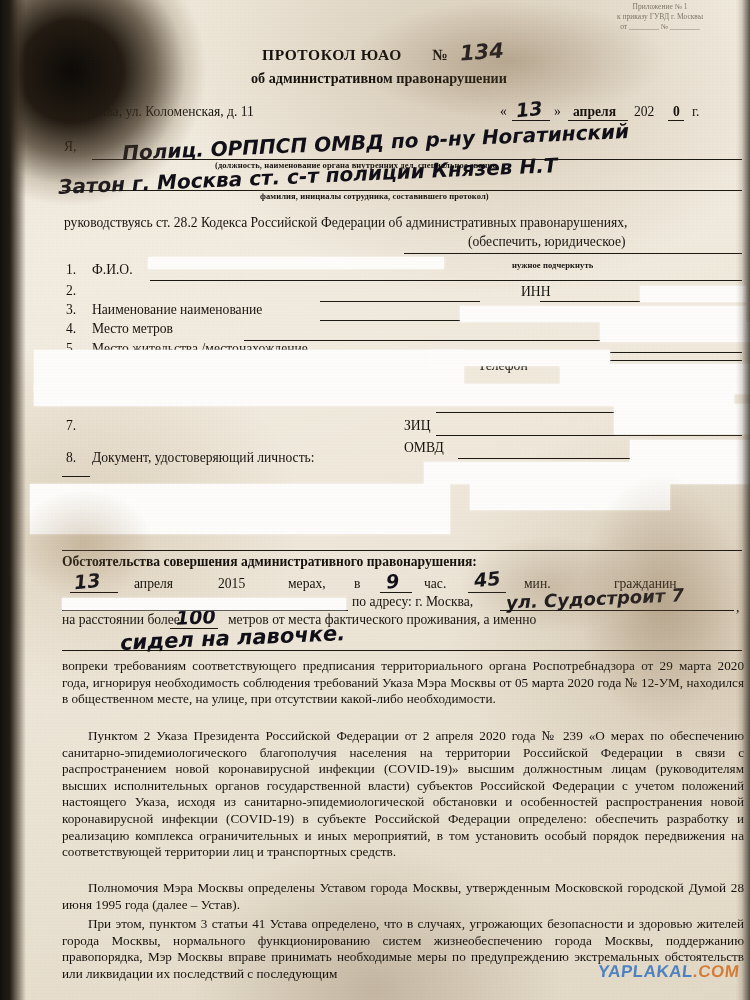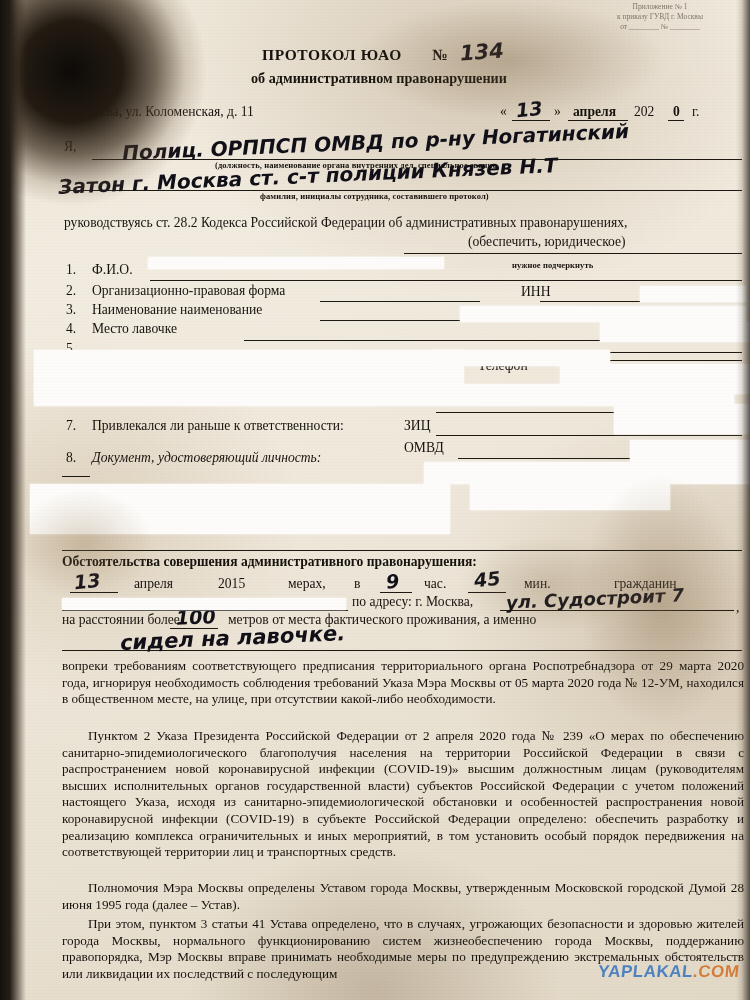--- a/index.html
+++ b/index.html
@@ -176,53 +176,52 @@
     <div class="t body2" style="left:64px; top:215px;">руководствуясь ст. 28.2 Кодекса Российской Федерации об административных правонарушениях,</div>
     <div class="t body2" style="left:468px; top:234px;">(обеспечить, юридическое)</div>
     <div class="rule" style="left:404px; top:253px; width:338px;"></div>
     <div class="t tiny" style="left:512px; top:236px;margin-top:24px;">нужное подчеркнуть</div>
 
     <div class="t body2" style="left:66px; top:262px;">1.</div>
     <div class="t body2" style="left:92px; top:262px;">Ф.И.О.</div>
     <div class="rule" style="left:150px; top:280px; width:592px;"></div>
 
     <div class="t body2" style="left:66px; top:283px;">2.</div>
-    <div class="t body2" style="left:92px; top:283px;">Организационно-правовая форма</div>
     <div class="t body2" style="left:521px; top:284px;">ИНН</div>
     <div class="rule" style="left:320px; top:301px; width:160px;"></div>
     <div class="rule" style="left:540px; top:301px; width:202px;"></div>
 
     <div class="t body2" style="left:66px; top:302px;">3.</div>
     <div class="t body2" style="left:92px; top:302px;">Наименование наименование</div>
     <div class="rule" style="left:320px; top:320px; width:422px;"></div>
 
     <div class="t body2" style="left:66px; top:321px;">4.</div>
-    <div class="t body2" style="left:92px; top:321px;">Место лавочке</div>
+    <div class="t body2" style="left:92px; top:321px;">Место метров</div>
     <div class="rule" style="left:244px; top:340px; width:498px;"></div>
 
     <div class="t body2" style="left:66px; top:341px;">5.</div>
+    <div class="t body2" style="left:92px; top:341px;">Место жительства /местонахождение</div>
     <div class="rule" style="left:360px; top:360px; width:382px;"></div>
 
     <div class="t body2" style="left:66px; top:368px;">6.</div>
     <div class="t body2" style="left:92px; top:368px;">Дата рождения</div>
     <div class="t body2" style="left:306px; top:370px;">Место рождения</div>
     <div class="t body2" style="left:478px; top:358px;">Телефон</div>
     <div class="rule" style="left:188px; top:364px; width:286px;"></div>
     <div class="rule" style="left:536px; top:352px; width:206px;"></div>
 
     <div class="t body2" style="left:66px; top:418px;">7.</div>
-    <div class="t body2" style="left:92px; top:418px;">Привлекался ли раньше к ответственности:</div>
     <div class="t body2" style="left:404px; top:418px;">ЗИЦ</div>
     <div class="rule" style="left:436px; top:412px; width:306px;"></div>
     <div class="rule" style="left:436px; top:435px; width:306px;"></div>
     <div class="t body2" style="left:404px; top:440px;">ОМВД</div>
     <div class="rule" style="left:458px; top:458px; width:284px;"></div>
 
     <div class="t body2" style="left:66px; top:450px;">8.</div>
-    <div class="t body2" style="left:92px; top:450px;font-style:italic;">Документ, удостоверяющий личность:</div>
+    <div class="t body2" style="left:92px; top:450px;">Документ, удостоверяющий личность:</div>
     <div class="rule" style="left:62px; top:476px; width:28px;"></div>
     <div class="rule" style="left:424px; top:480px; width:318px;"></div>
 
     <div class="t tiny" style="left:338px; top:524px;">(дата и место выдачи)</div>
 
     <div class="rule" style="left:62px; top:550px; width:680px;"></div>
     <div class="t body2 bold" style="left:62px; top:554px;">Обстоятельства совершения административного правонарушения:</div>
 
     <div class="hw slant2" style="left:74px; top:570px; font-size:19px;">13</div>
     <div class="rule" style="left:70px; top:592px; width:48px;"></div>

